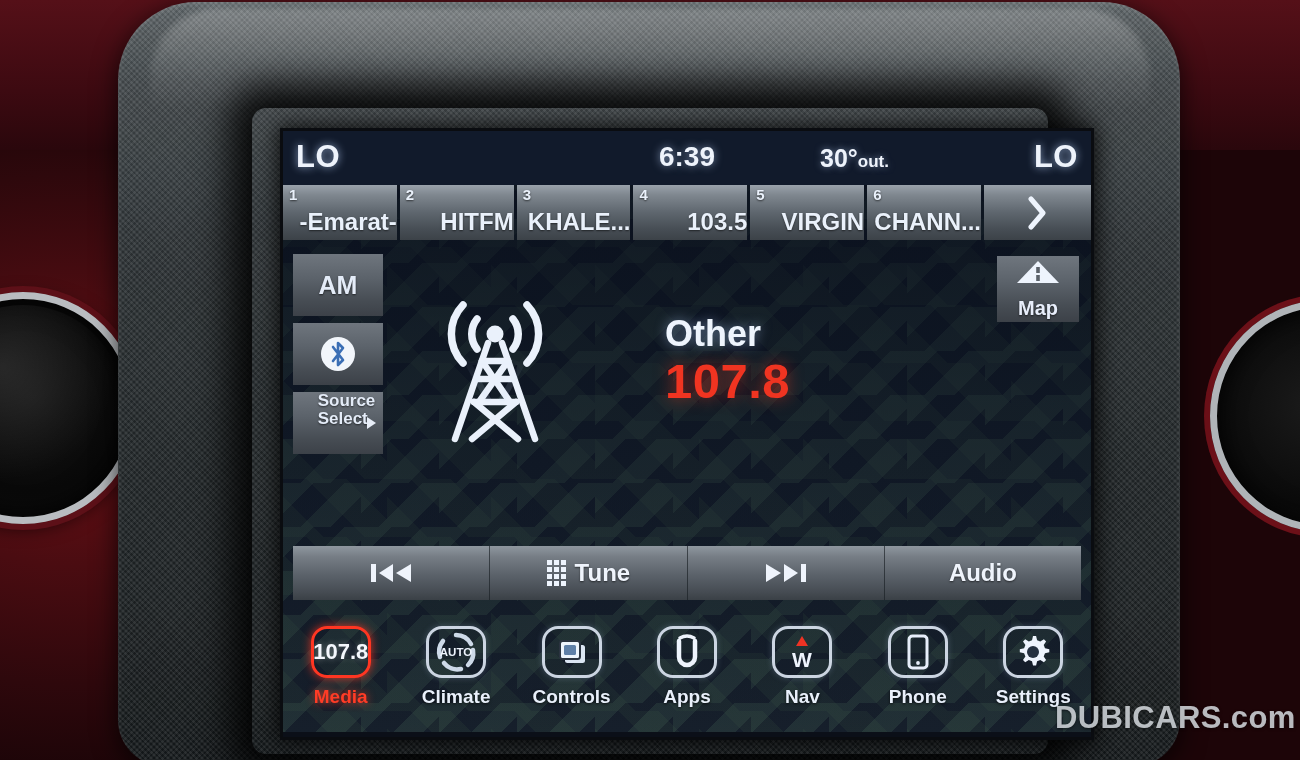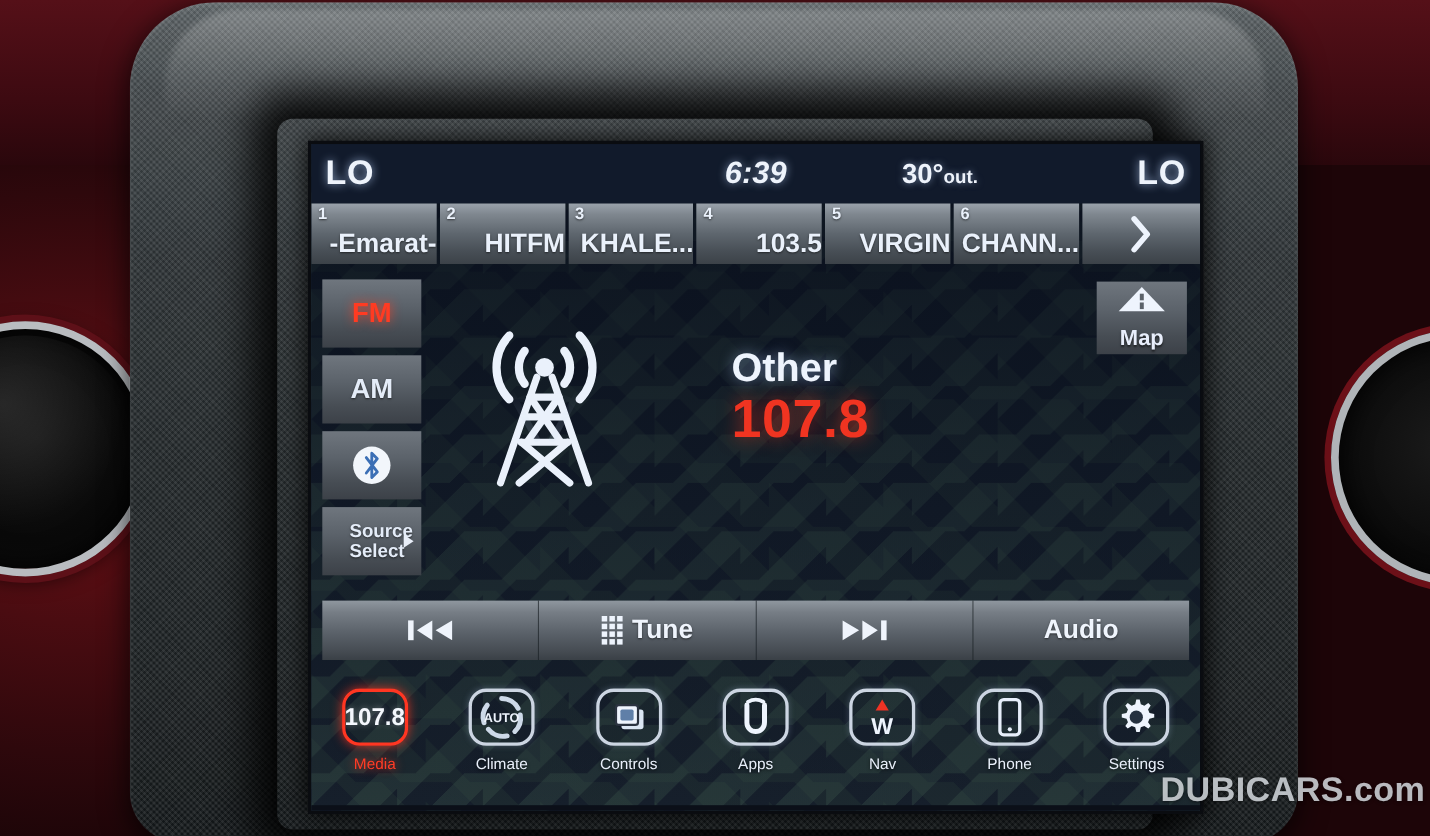--- a/index.html
+++ b/index.html
@@ -88,21 +88,21 @@
 
   
   .statusbar {
     position:absolute; left:0; top:0; width:808px; height:54px;
     background:#111a2b;
     color:#eef3fb;
     z-index: 4;
   }
   .status-lo-left  { position:absolute; left:13px;  top:8px; font-size:31px; font-weight:700; letter-spacing:.5px; text-shadow:0 0 9px rgba(190,215,255,.75); }
   .status-lo-right { position:absolute; right:13px; top:8px; font-size:31px; font-weight:700; letter-spacing:.5px; text-shadow:0 0 9px rgba(190,215,255,.75); }
-  .status-clock    { position:absolute; left:50%; transform:translateX(-50%); top:10px; font-size:28px; font-weight:600; text-shadow:0 0 8px rgba(190,215,255,.6);font-style:italic; }
+  .status-clock    { position:absolute; left:50%; transform:translateX(-50%); top:10px; font-size:28px; font-weight:600; text-shadow:0 0 8px rgba(190,215,255,.6); }
   .status-temp     { position:absolute; left:537px; top:13px; font-size:25px; font-weight:700; text-shadow:0 0 7px rgba(190,215,255,.55); }
   .status-temp .unit { font-size:17px; font-weight:700;text-align:center; }
 
   
   .presets {
     position:absolute; left:0; top:54px; width:808px; height:55px;
     display:flex; gap:3px; z-index:4;
   }
   .preset {
     flex: 1 1 0; position:relative;
@@ -122,21 +122,21 @@
     background: linear-gradient(180deg,#6f767e 0%, #5b626a 40%, #474d54 75%, #3c4148 100%);
     display:flex; align-items:center; justify-content:center;
     color:#e4ecf8; font-size:25px; font-weight:700; cursor:pointer;
     text-shadow:0 1px 2px rgba(0,0,0,.6);
   }
   .rail-btn.active { color:#ff3b22; text-shadow:0 0 10px rgba(255,60,30,.85); }
   .rail-btn.bt { padding:0; }
   .bt-circle { width:34px; height:34px; border-radius:50%; background:#f2f6fb; display:flex; align-items:center; justify-content:center; }
   .rail-src { position:relative; width:90px; height:62px;
     background: linear-gradient(180deg,#6f767e 0%, #5b626a 40%, #474d54 75%, #3c4148 100%);
-    display:flex; align-items:center; justify-content:center; cursor:pointer;padding-left:12px; }
+    display:flex; align-items:flex-start; justify-content:center; cursor:pointer;padding-left:12px; }
   .rail-src-label { font-size:17px; font-weight:700; line-height:1.05; color:#e4ecf8; text-align:left; padding-left:5px; text-shadow:0 1px 2px rgba(0,0,0,.6);}
   .rail-src-arrow { position:absolute; right:7px; top:50%; transform:translateY(-50%);
     width:0;height:0;border-left:9px solid #e8eef8;border-top:6px solid transparent;border-bottom:6px solid transparent; }
 
   
   .mapbtn {
     position:absolute; right:12px; top:125px; width:82px; height:66px;
     background: linear-gradient(180deg,#6f767e 0%, #5b626a 40%, #474d54 75%, #3c4148 100%);
     display:flex; flex-direction:column; align-items:center; justify-content:center; gap:12px;
     cursor:pointer; z-index:4;
@@ -166,21 +166,21 @@
   .keypad i { background:#eef4fd; display:block; width:5px; height:5px; }
 
   
   .navbar { position:absolute; left:0; bottom:0; width:808px; height:125px; z-index:4; display:flex; }
   .navitem { flex:1 1 0; position:relative; display:flex; flex-direction:column; align-items:center; justify-content:flex-start; padding-top:14px; cursor:pointer; }
   .navtile { width:60px; height:52px; border:3px solid #ccd5e2; border-radius:16px;
     display:flex; align-items:center; justify-content:center; position:relative; overflow:hidden;
     box-shadow:0 0 6px rgba(180,205,240,.25); }
   .navtile.active { border-color:#ff3622; box-shadow:0 0 10px rgba(255,54,34,.8); }
   .navtile-freq { color:#f4f7fd; font-size:22px; font-weight:700; text-shadow:0 0 6px rgba(255,255,255,.35); }
-  .navlabel { margin-top:8px; color:#e9f0fb; font-size:14px; font-weight:400; text-shadow:0 1px 3px rgba(0,0,0,.7); }
+  .navlabel { margin-top:8px; color:#e9f0fb; font-size:19px; font-weight:700; text-shadow:0 1px 3px rgba(0,0,0,.7); }
   .navlabel.active { color:#ff3c26; text-shadow:0 0 9px rgba(255,60,38,.8); }
   .navbar-underline { position:absolute; left:0; bottom:0; width:808px; height:5px; background:#0b0f18; }
 
   
   .watermark {
     position:absolute; left:1055px; top:700px; z-index:30;
     color:rgba(228,232,238,.80); font-size:31px; font-weight:700; letter-spacing:.4px;
     text-shadow:0 1px 3px rgba(0,0,0,.5); pointer-events:none;
   }
 </style>
@@ -235,21 +235,20 @@
         <span class="preset-name">CHANN...</span>
       </div>
       <div class="preset-next">
         <svg class="chev" viewBox="0 0 20 34">
           <polyline points="4,3 16,17 4,31" fill="none" stroke="#eef4fd" stroke-width="5" stroke-linecap="round" stroke-linejoin="round"></polyline>
         </svg>
       </div>
     </div>
 
     <div class="rail">
-      <div class="rail-btn active">FM</div>
       <div class="rail-btn">AM</div>
       <div class="rail-btn bt">
         <span class="bt-circle">
           <svg width="22" height="28" viewBox="0 0 22 28">
             <path d="M6 7 L16 20 L11 25 L11 3 L16 8 L6 21" fill="none" stroke="#3b6fb5" stroke-width="2.6" stroke-linecap="round" stroke-linejoin="round"></path>
           </svg>
         </span>
       </div>
       <div class="rail-src">
         <div class="rail-src-label">

